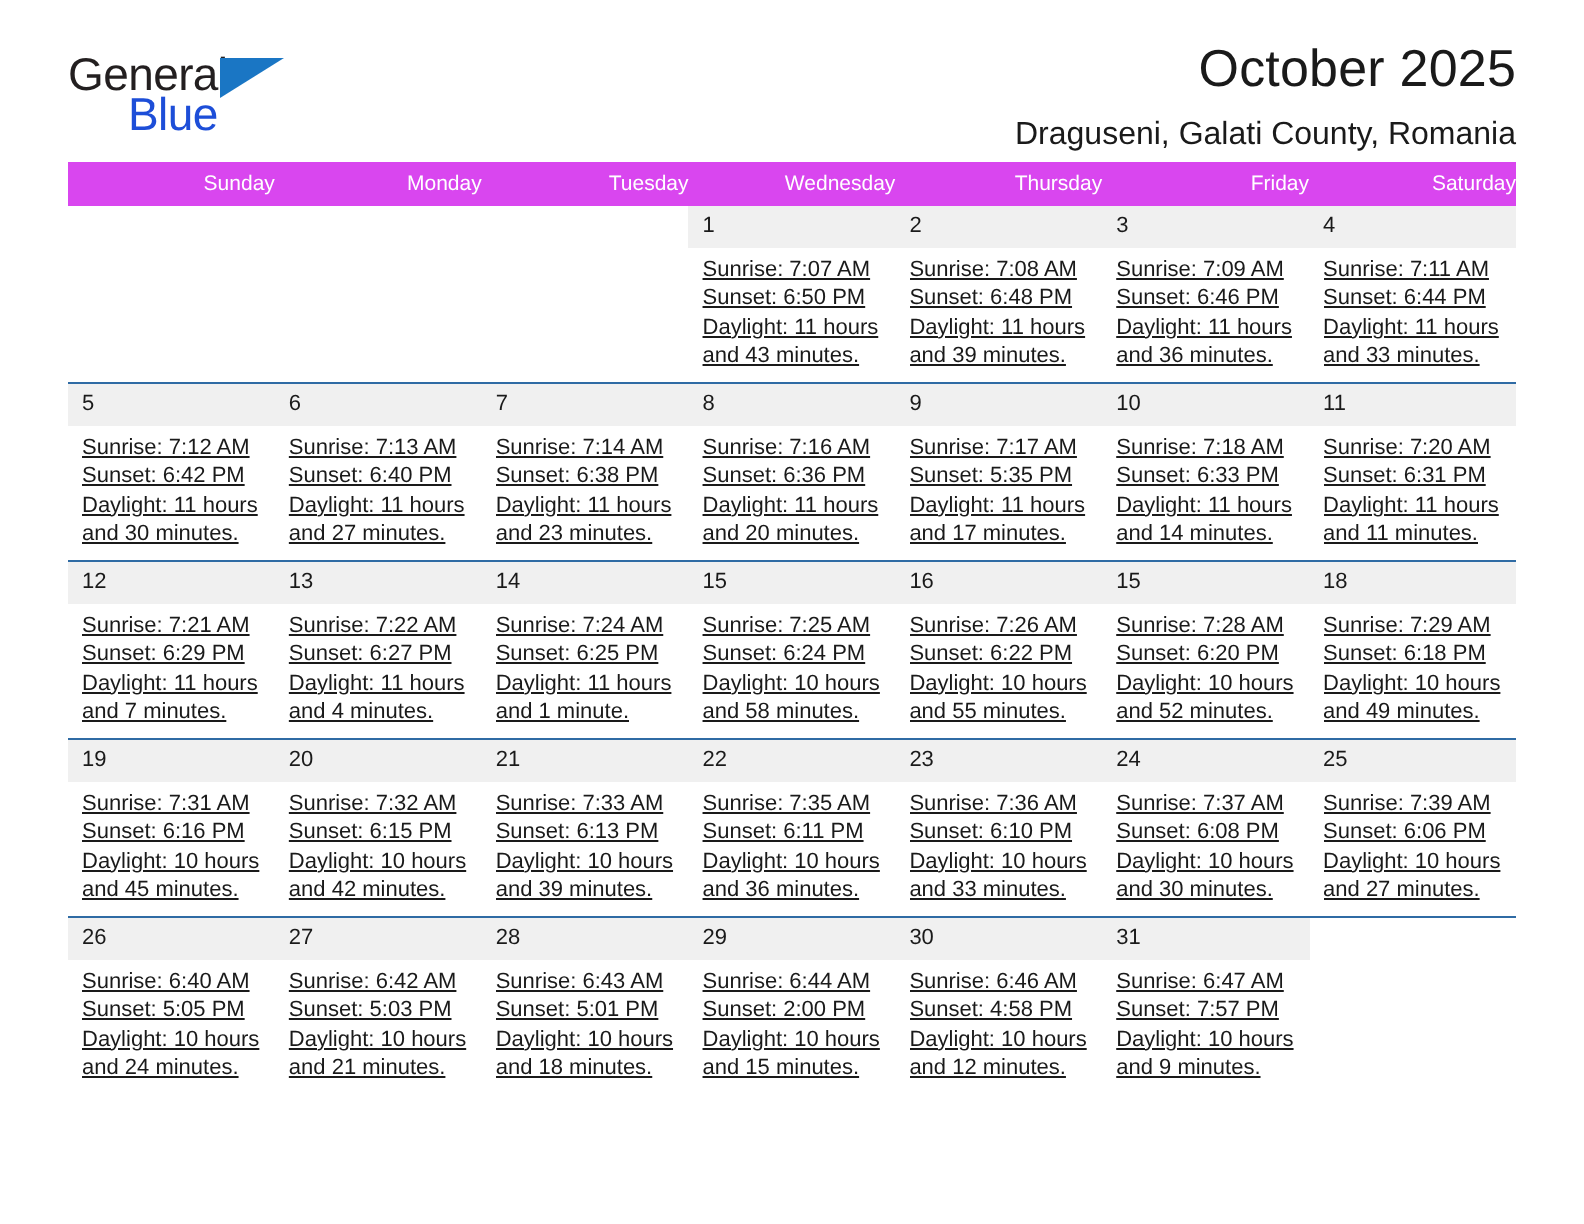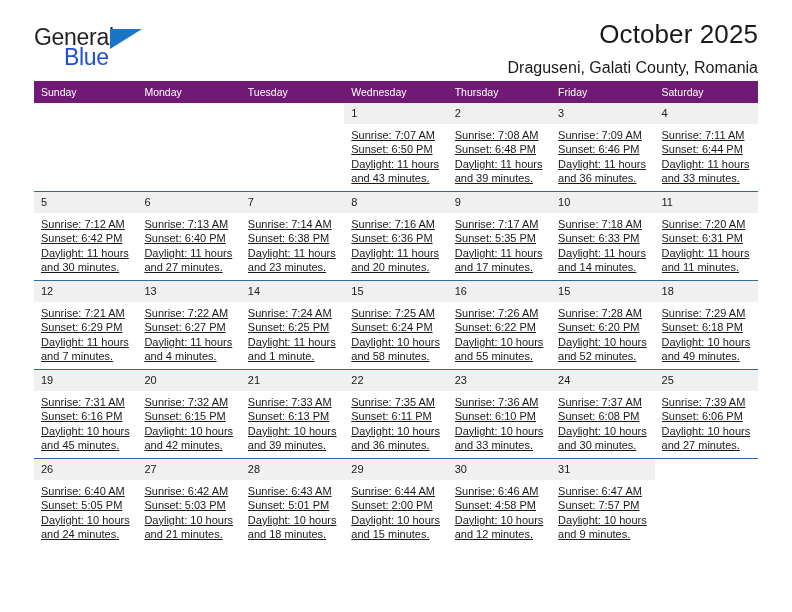--- a/index.html
+++ b/index.html
@@ -86,25 +86,25 @@
   }
 
   
   .calendar {
     width: 724px;
     border-collapse: collapse;
     table-layout: fixed;
     margin-top: 9px;
   }
   .calendar th {
-    background: #701a75;
+    background: #d946ef;
     color: #ffffff;
     font-size: 10.5px;
     font-weight: normal;
-    text-align: left;
+    text-align: right;
     padding: 5px 0 5px 7px;
     height: 11px;
     border: none;
   }
   .calendar td {
     vertical-align: top;
     padding: 0;
     height: 88px;
     border: none;
     border-top: 1px solid #2f6ba4;

